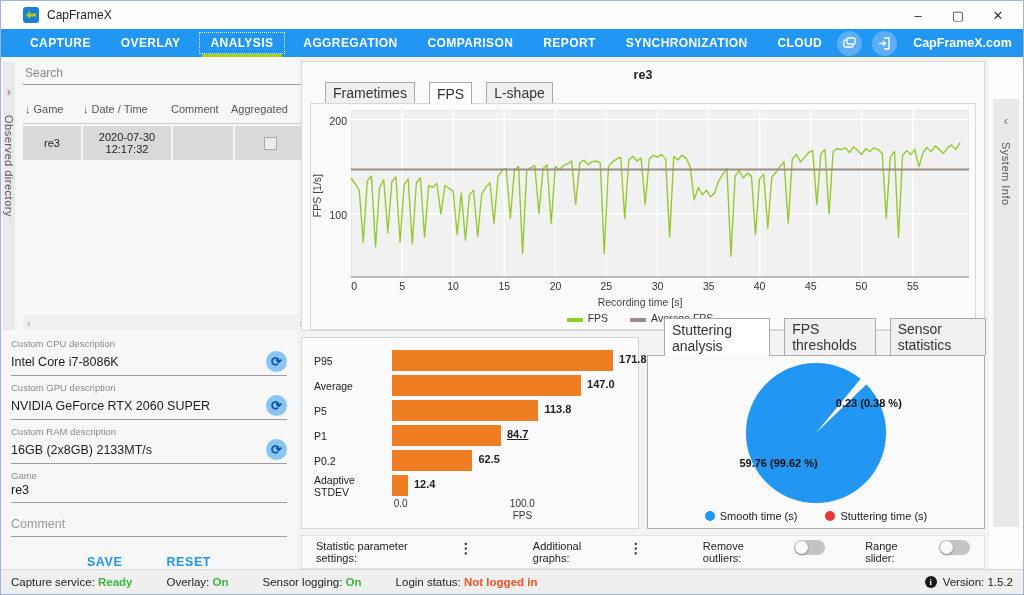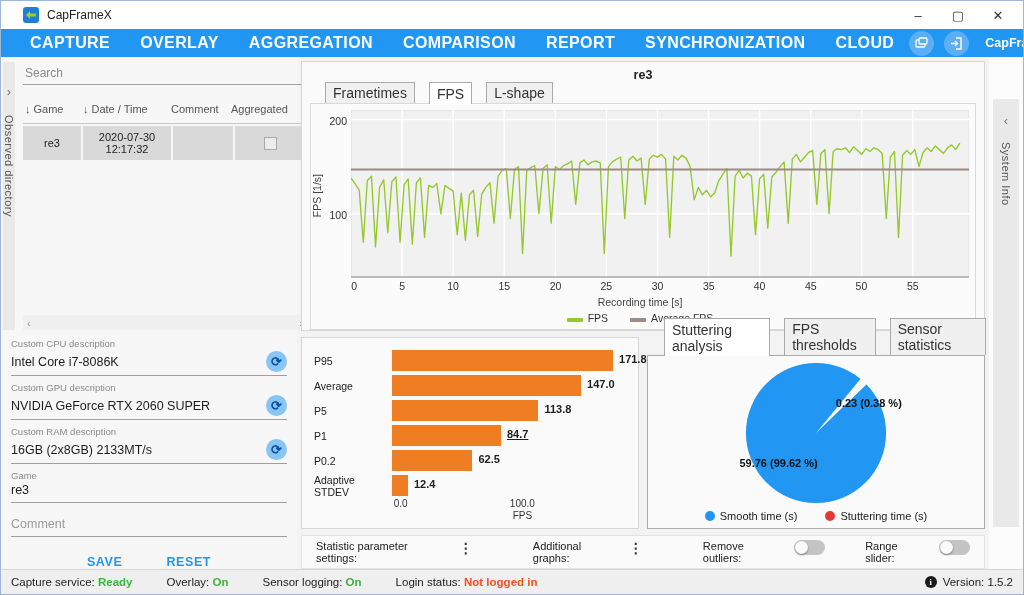--- a/index.html
+++ b/index.html
@@ -11,21 +11,21 @@
   .titlebar { height:28px; background:#fff; display:flex; align-items:center; padding:0 8px; flex:0 0 auto; }
   .app-logo { width:16px; height:16px; border-radius:3px; background:#1d7fd6; margin:0 8px 0 14px; display:flex; align-items:center; justify-content:center; }
   .app-logo svg { display:block; }
   .titlebar-title { font-size:12px; color:#222; flex:1; }
   .win-btns { display:flex; gap:26px; padding-right:10px; color:#333; font-size:13px; }
   .win-btn { width:14px; text-align:center; }
 
   
   .navbar { height:28px; background:#2196f3; display:flex; align-items:stretch; color:#fff; flex:0 0 auto; }
   .nav-tabs { display:flex; align-items:stretch; padding-left:14px; }
-  .nav-tab { display:flex; align-items:center; padding:0 15px; font-weight:bold; font-size:16px; letter-spacing:.4px; position:relative; }
+  .nav-tab { display:flex; align-items:center; padding:0 15px; font-weight:bold; font-size:12px; letter-spacing:.4px; position:relative; }
   .nav-tab.active { outline:1px dotted rgba(255,255,255,.85); outline-offset:-4px; }
   .nav-tab.active::after { content:""; position:absolute; left:6px; right:6px; bottom:0; height:3px; background:#a6ce1c; }
   .nav-right { margin-left:auto; display:flex; align-items:center; gap:10px; padding-right:10px; }
   .circle-btn { width:25px; height:25px; border-radius:50%; background:#5caef6; display:flex; align-items:center; justify-content:center; }
   .site-link { font-weight:bold; font-size:12.5px; padding:0 6px; }
   .kebab { font-weight:bold; font-size:15px; padding:0 6px; }
 
   
   .body { flex:1; display:flex; background:#f3f3f3; overflow:hidden; }
 
@@ -139,20 +139,21 @@
       <span class="win-btn">–</span>
       <span class="win-btn">▢</span>
       <span class="win-btn">✕</span>
     </span>
   </div>
 
   <div class="navbar">
     <div class="nav-tabs">
       <span class="nav-tab">CAPTURE</span>
       <span class="nav-tab">OVERLAY</span>
+      <span class="nav-tab active">ANALYSIS</span>
       <span class="nav-tab">AGGREGATION</span>
       <span class="nav-tab">COMPARISON</span>
       <span class="nav-tab">REPORT</span>
       <span class="nav-tab">SYNCHRONIZATION</span>
       <span class="nav-tab">CLOUD</span>
     </div>
     <div class="nav-right">
       <span class="circle-btn">
         <svg width="13" height="13" viewBox="0 0 13 13">
             <rect x="1" y="3" width="9" height="7" rx="1.2" fill="none" stroke="#fff" stroke-width="1.3"></rect>

